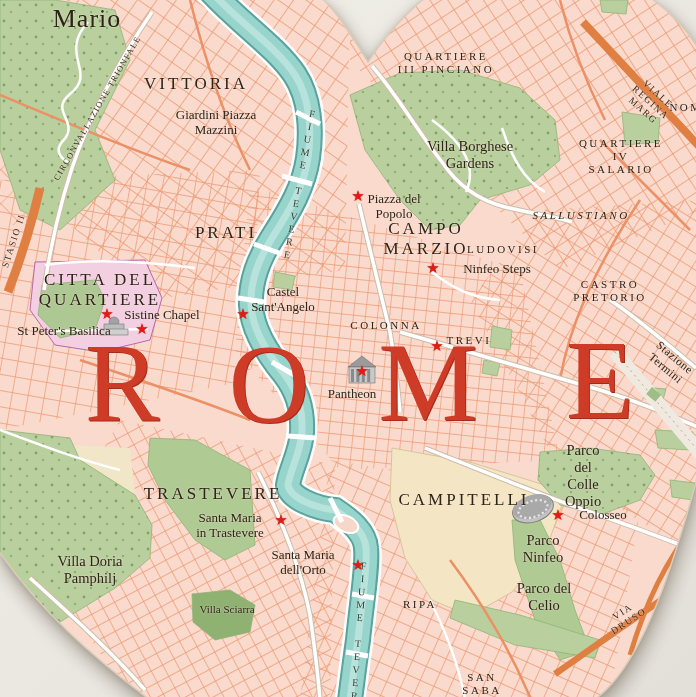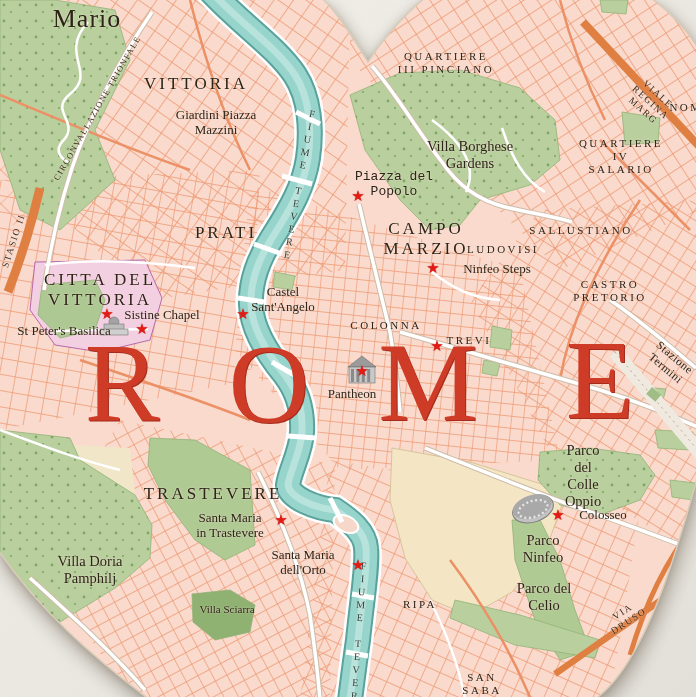--- a/index.html
+++ b/index.html
@@ -236,49 +236,50 @@
       <div class="lbl district-big" style="left: 196px; top: 84px;">VITTORIA</div>
       <div class="lbl place" style="left: 216px; top: 122px;">Giardini Piazza
 Mazzini</div>
       <div class="lbl district" style="left: 446px; top: 63px;">QUARTIERE
 III PINCIANO</div>
       <div class="lbl district" style="left: 621px; top: 156px;">QUARTIERE IV
 SALARIO</div>
       <div class="lbl place-lg" style="left: 470px; top: 155px;">Villa Borghese
 Gardens</div>
       <div class="lbl district" style="left: 686px; top: 107px;">NOM</div>
-      <div class="lbl district" style="left: 581px; top: 230px;">SALLUSTIANO</div>
-      <div class="lbl place" style="left: 394px; top: 184px; font-family: Liberation Mono, monospace;">Piazza del
+      <div class="lbl district" style="left: 581px; top: 215px; font-style: italic;">SALLUSTIANO</div>
+      <div class="lbl place" style="left: 394px; top: 206px;">Piazza del
 Popolo</div>
       <div class="lbl district-big" style="left: 384px; top: 239px; margin-left: 42px;">CAMPO
 MARZIO</div>
       <div class="lbl district" style="left: 503px; top: 249px;">LUDOVISI</div>
       <div class="lbl place" style="left: 497px; top: 269px;">Ninfeo Steps</div>
       <div class="lbl district" style="left: 610px; top: 291px;">CASTRO
 PRETORIO</div>
       <div class="lbl district-big" style="left: 226px; top: 233px; text-align: center;">PRATI</div>
       <div class="lbl district-big" style="left: 100px; top: 290px;">CITTA DEL
-VITTORIA</div>
+QUARTIERE</div>
       <div class="lbl place" style="left: 162px; top: 315px;">Sistine Chapel</div>
       <div class="lbl place" style="left: 64px; top: 331px;">St Peter's Basilica</div>
       <div class="lbl place" style="left: 283px; top: 299px;">Castel
 Sant'Angelo</div>
       <div class="lbl district" style="left: 386px; top: 325px;">COLONNA</div>
       <div class="lbl district" style="left: 469px; top: 340px;">TREVI</div>
       <div class="lbl place" style="left: 352px; top: 394px;">Pantheon</div>
       <div class="lbl station" style="left: 670px; top: 363px; --r: 40deg;">Stazione
 Termini</div>
       <div class="lbl district-big" style="left: 213px; top: 494px;">TRASTEVERE</div>
       <div class="lbl place" style="left: 230px; top: 525px;">Santa Maria
 in Trastevere</div>
       <div class="lbl place" style="left: 303px; top: 562px;">Santa Maria
 dell'Orto</div>
       <div class="lbl place-lg" style="left: 90px; top: 570px;">Villa Doria
 Pamphilj</div>
       <div class="lbl place-sm" style="left: 227px; top: 609px;">Villa Sciarra</div>
+      <div class="lbl district-big" style="left: 464px; top: 500px;">CAMPITELLI</div>
       <div class="lbl place-lg" style="left: 583px; top: 476px;">Parco del
 Colle Oppio</div>
       <div class="lbl place" style="left: 603px; top: 515px;">Colosseo</div>
       <div class="lbl place-lg" style="left: 543px; top: 549px;">Parco
 Ninfeo</div>
       <div class="lbl place-lg" style="left: 544px; top: 597px;">Parco del
 Celio</div>
       <div class="lbl district" style="left: 420px; top: 604px;">RIPA</div>
       <div class="lbl district" style="left: 482px; top: 684px;">SAN
 SABA</div>

